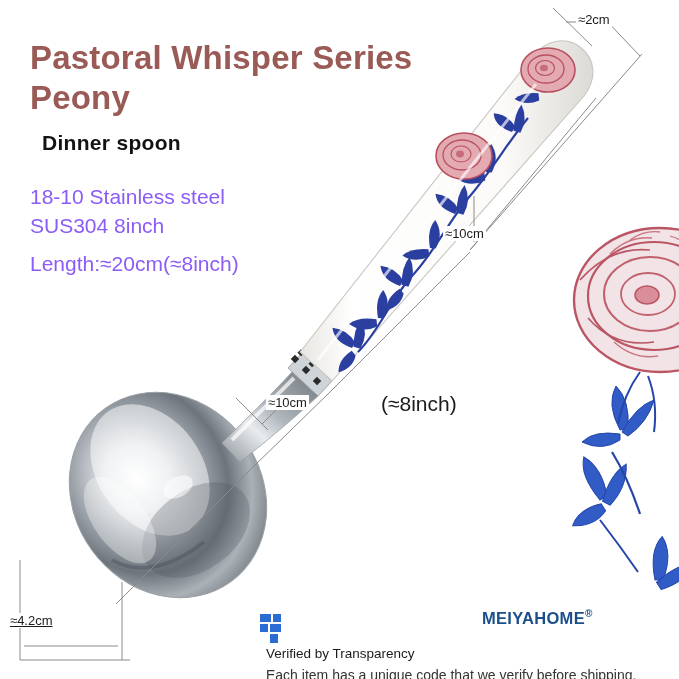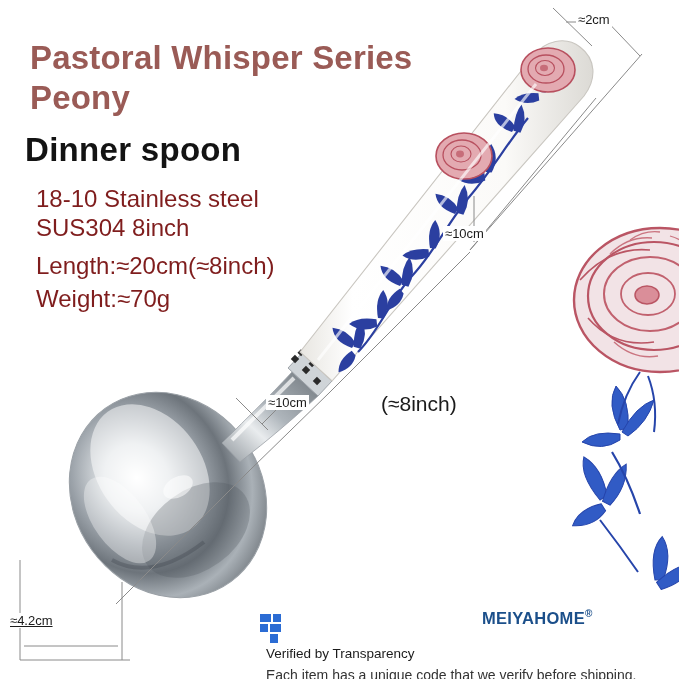--- a/index.html
+++ b/index.html
@@ -12,26 +12,26 @@
   }
   .stage{position:absolute;inset:0;}
 
   
   .title-series{
     position:absolute;left:30px;top:38px;width:430px;
     font-size:33px;font-weight:bold;color:#9a5b56;line-height:1.22;
     letter-spacing:.2px;
   }
   .title-product{
-    position:absolute;left:25px;top:131px;
-    font-size:33px;font-weight:bold;color:#131313;letter-spacing:.3px;
+    position:absolute;left:42px;top:131px;
+    font-size:21px;font-weight:bold;color:#131313;letter-spacing:.3px;
   }
   .spec{
-    position:absolute;left:36px;
-    font-size:24px;color:#7f1d1d;white-space:nowrap;
+    position:absolute;left:30px;
+    font-size:21px;color:#8b5cf6;white-space:nowrap;
   }
   .spec1{top:185px;}
   .spec2{top:214px;}
   .spec3{top:252px;}
   .spec4{top:285px;}
   .dim-label{
     position:absolute;font-size:13px;color:#1b1b1b;white-space:nowrap;
     background:#fff;padding:0 2px;
   }
   .dim-label.big{font-size:21px;}
@@ -235,21 +235,20 @@
       <path d="M24,646 L118,646"></path>
       <path d="M20,660 L130,660"></path>
     </g>
   </svg>
 
   <div class="title-series">Pastoral Whisper Series Peony</div>
   <div class="title-product">Dinner spoon</div>
   <div class="spec spec1">18-10 Stainless steel</div>
   <div class="spec spec2">SUS304   8inch</div>
   <div class="spec spec3">Length:≈20cm(≈8inch)</div>
-  <div class="spec spec4">Weight:≈70g</div>
 
   <div class="dim-label" style="left:576px;top:12px;">≈2cm</div>
   <div class="dim-label" style="left:443px;top:226px;">≈10cm</div>
   <div class="dim-label big" style="left:377px;top:371px;margin-top:16px;">≈20cm</div>
   <div class="dim-label big" style="left:379px;top:392px;">(≈8inch)</div>
   <div class="dim-label" style="left:266px;top:395px;">≈10cm</div>
   <div class="dim-label" style="left:8px;top:613px;text-decoration:underline;">≈4.2cm</div>
 
   <div class="badge-row">
     <div class="amz-mark">

